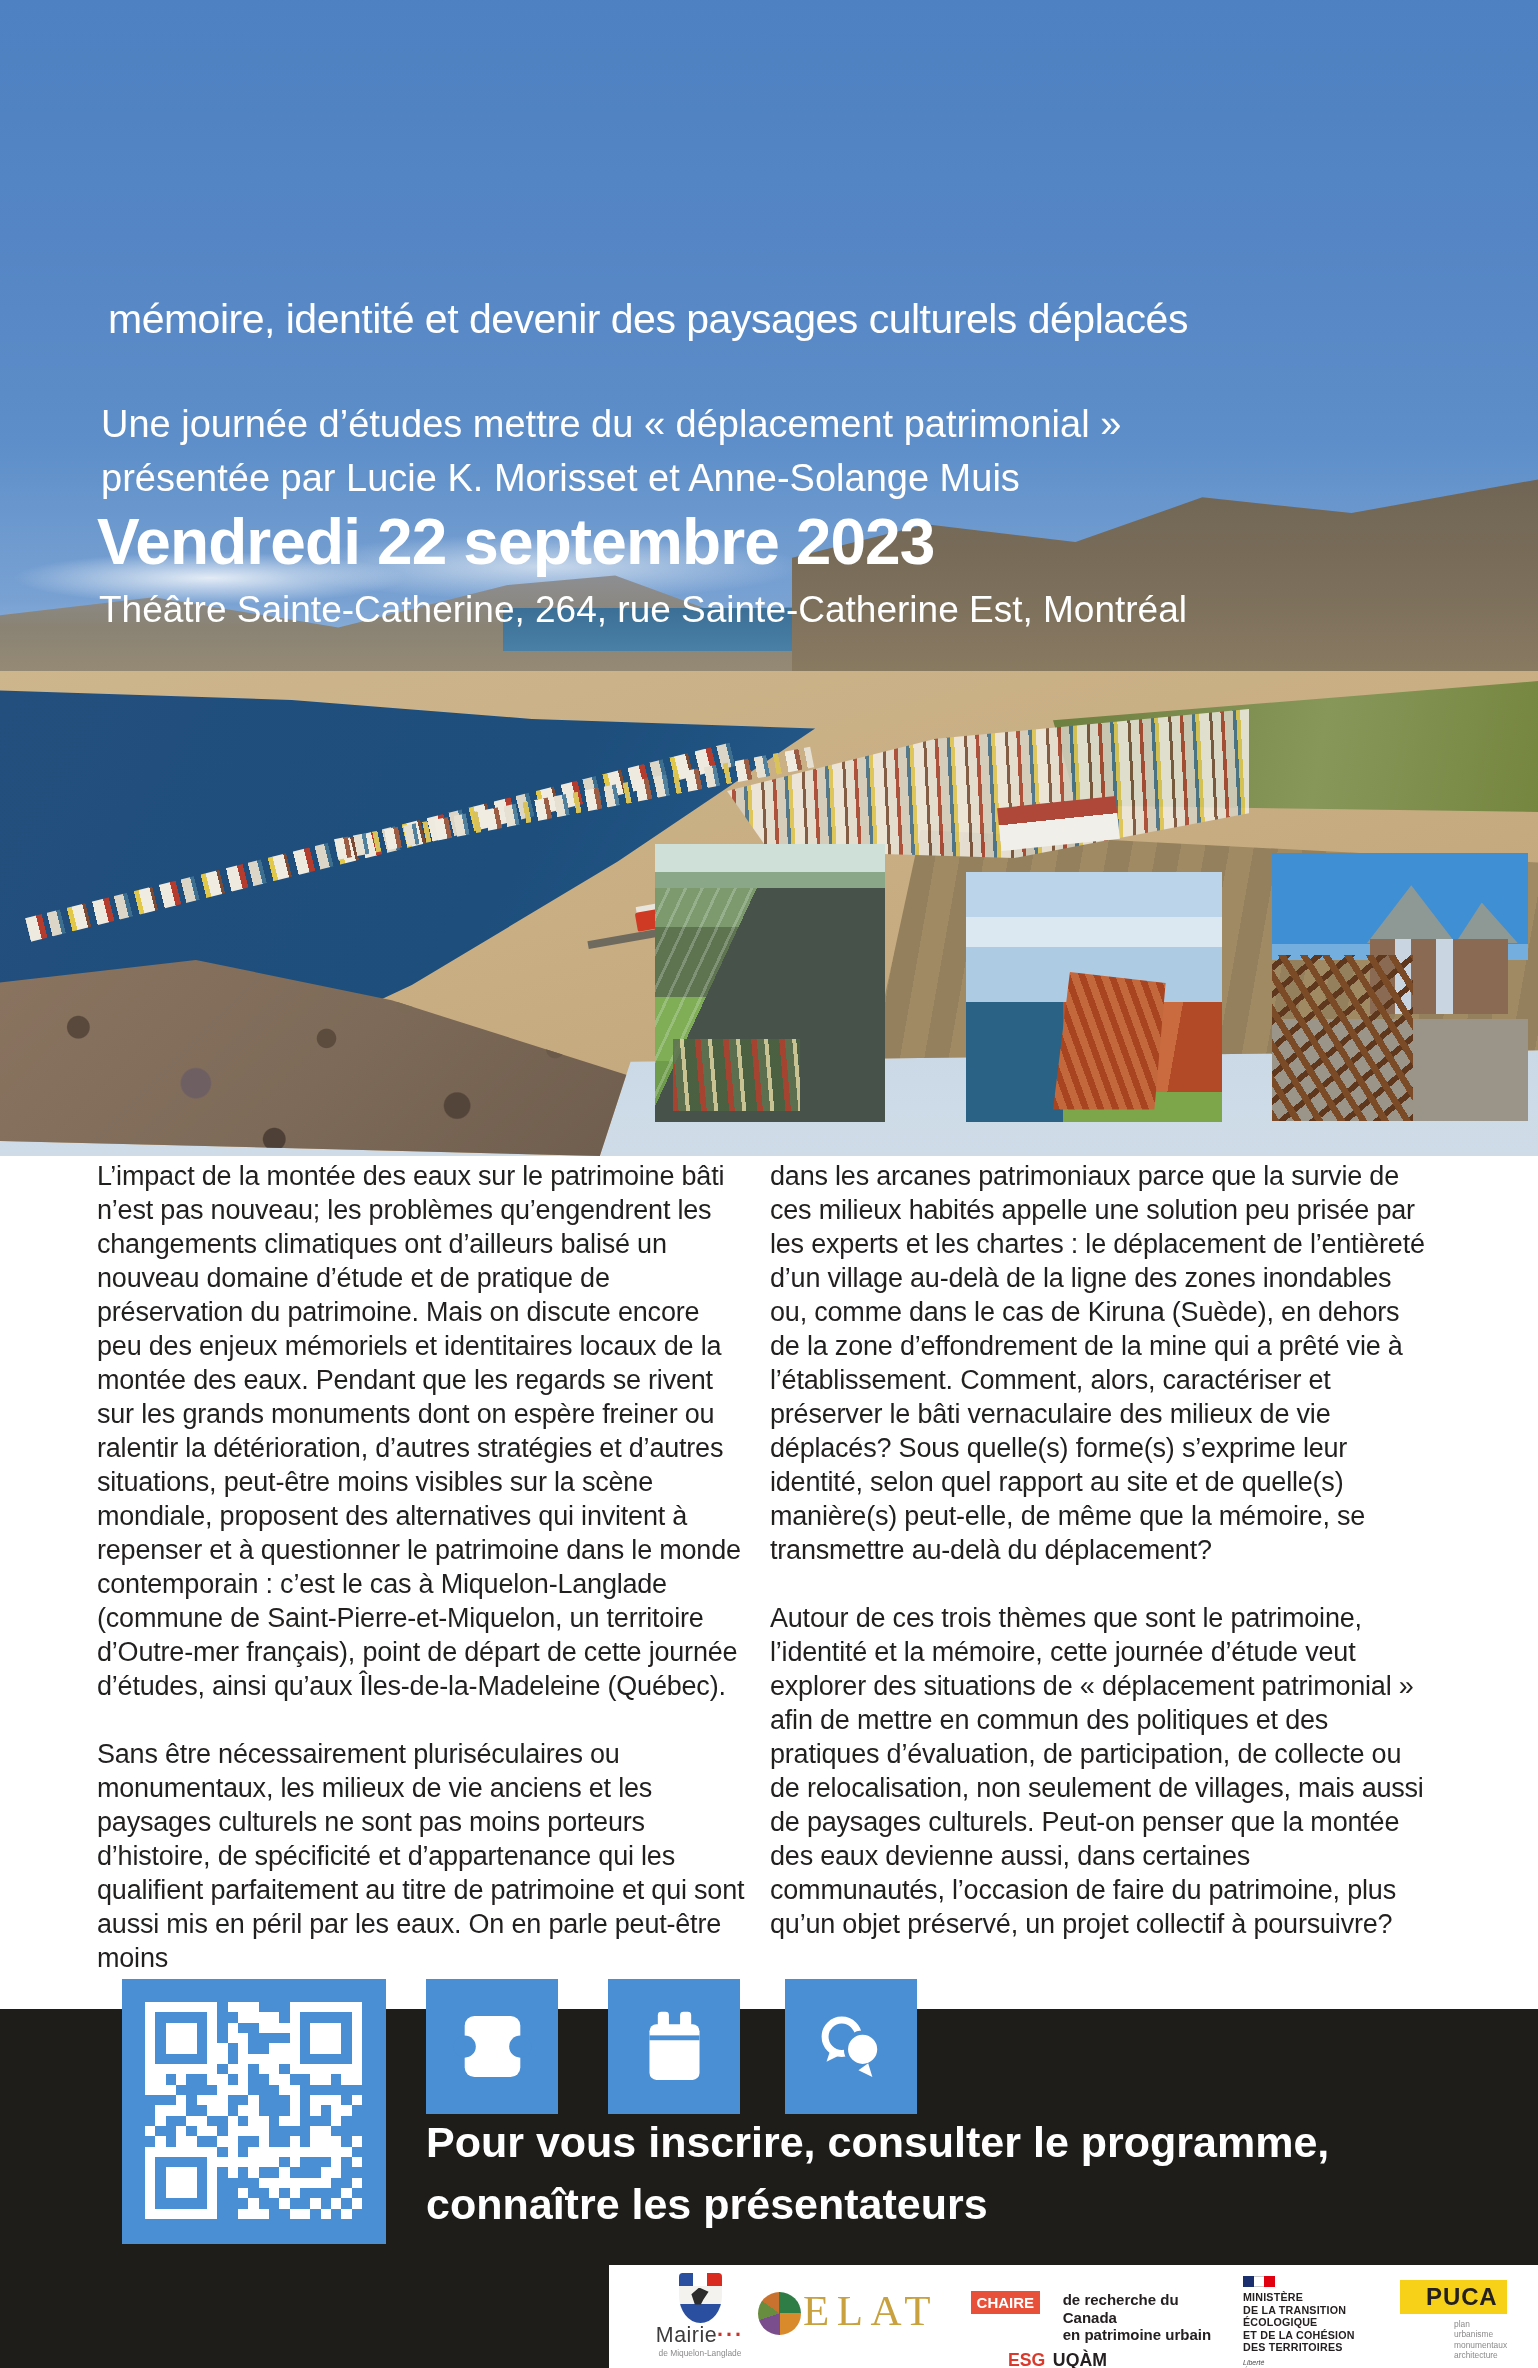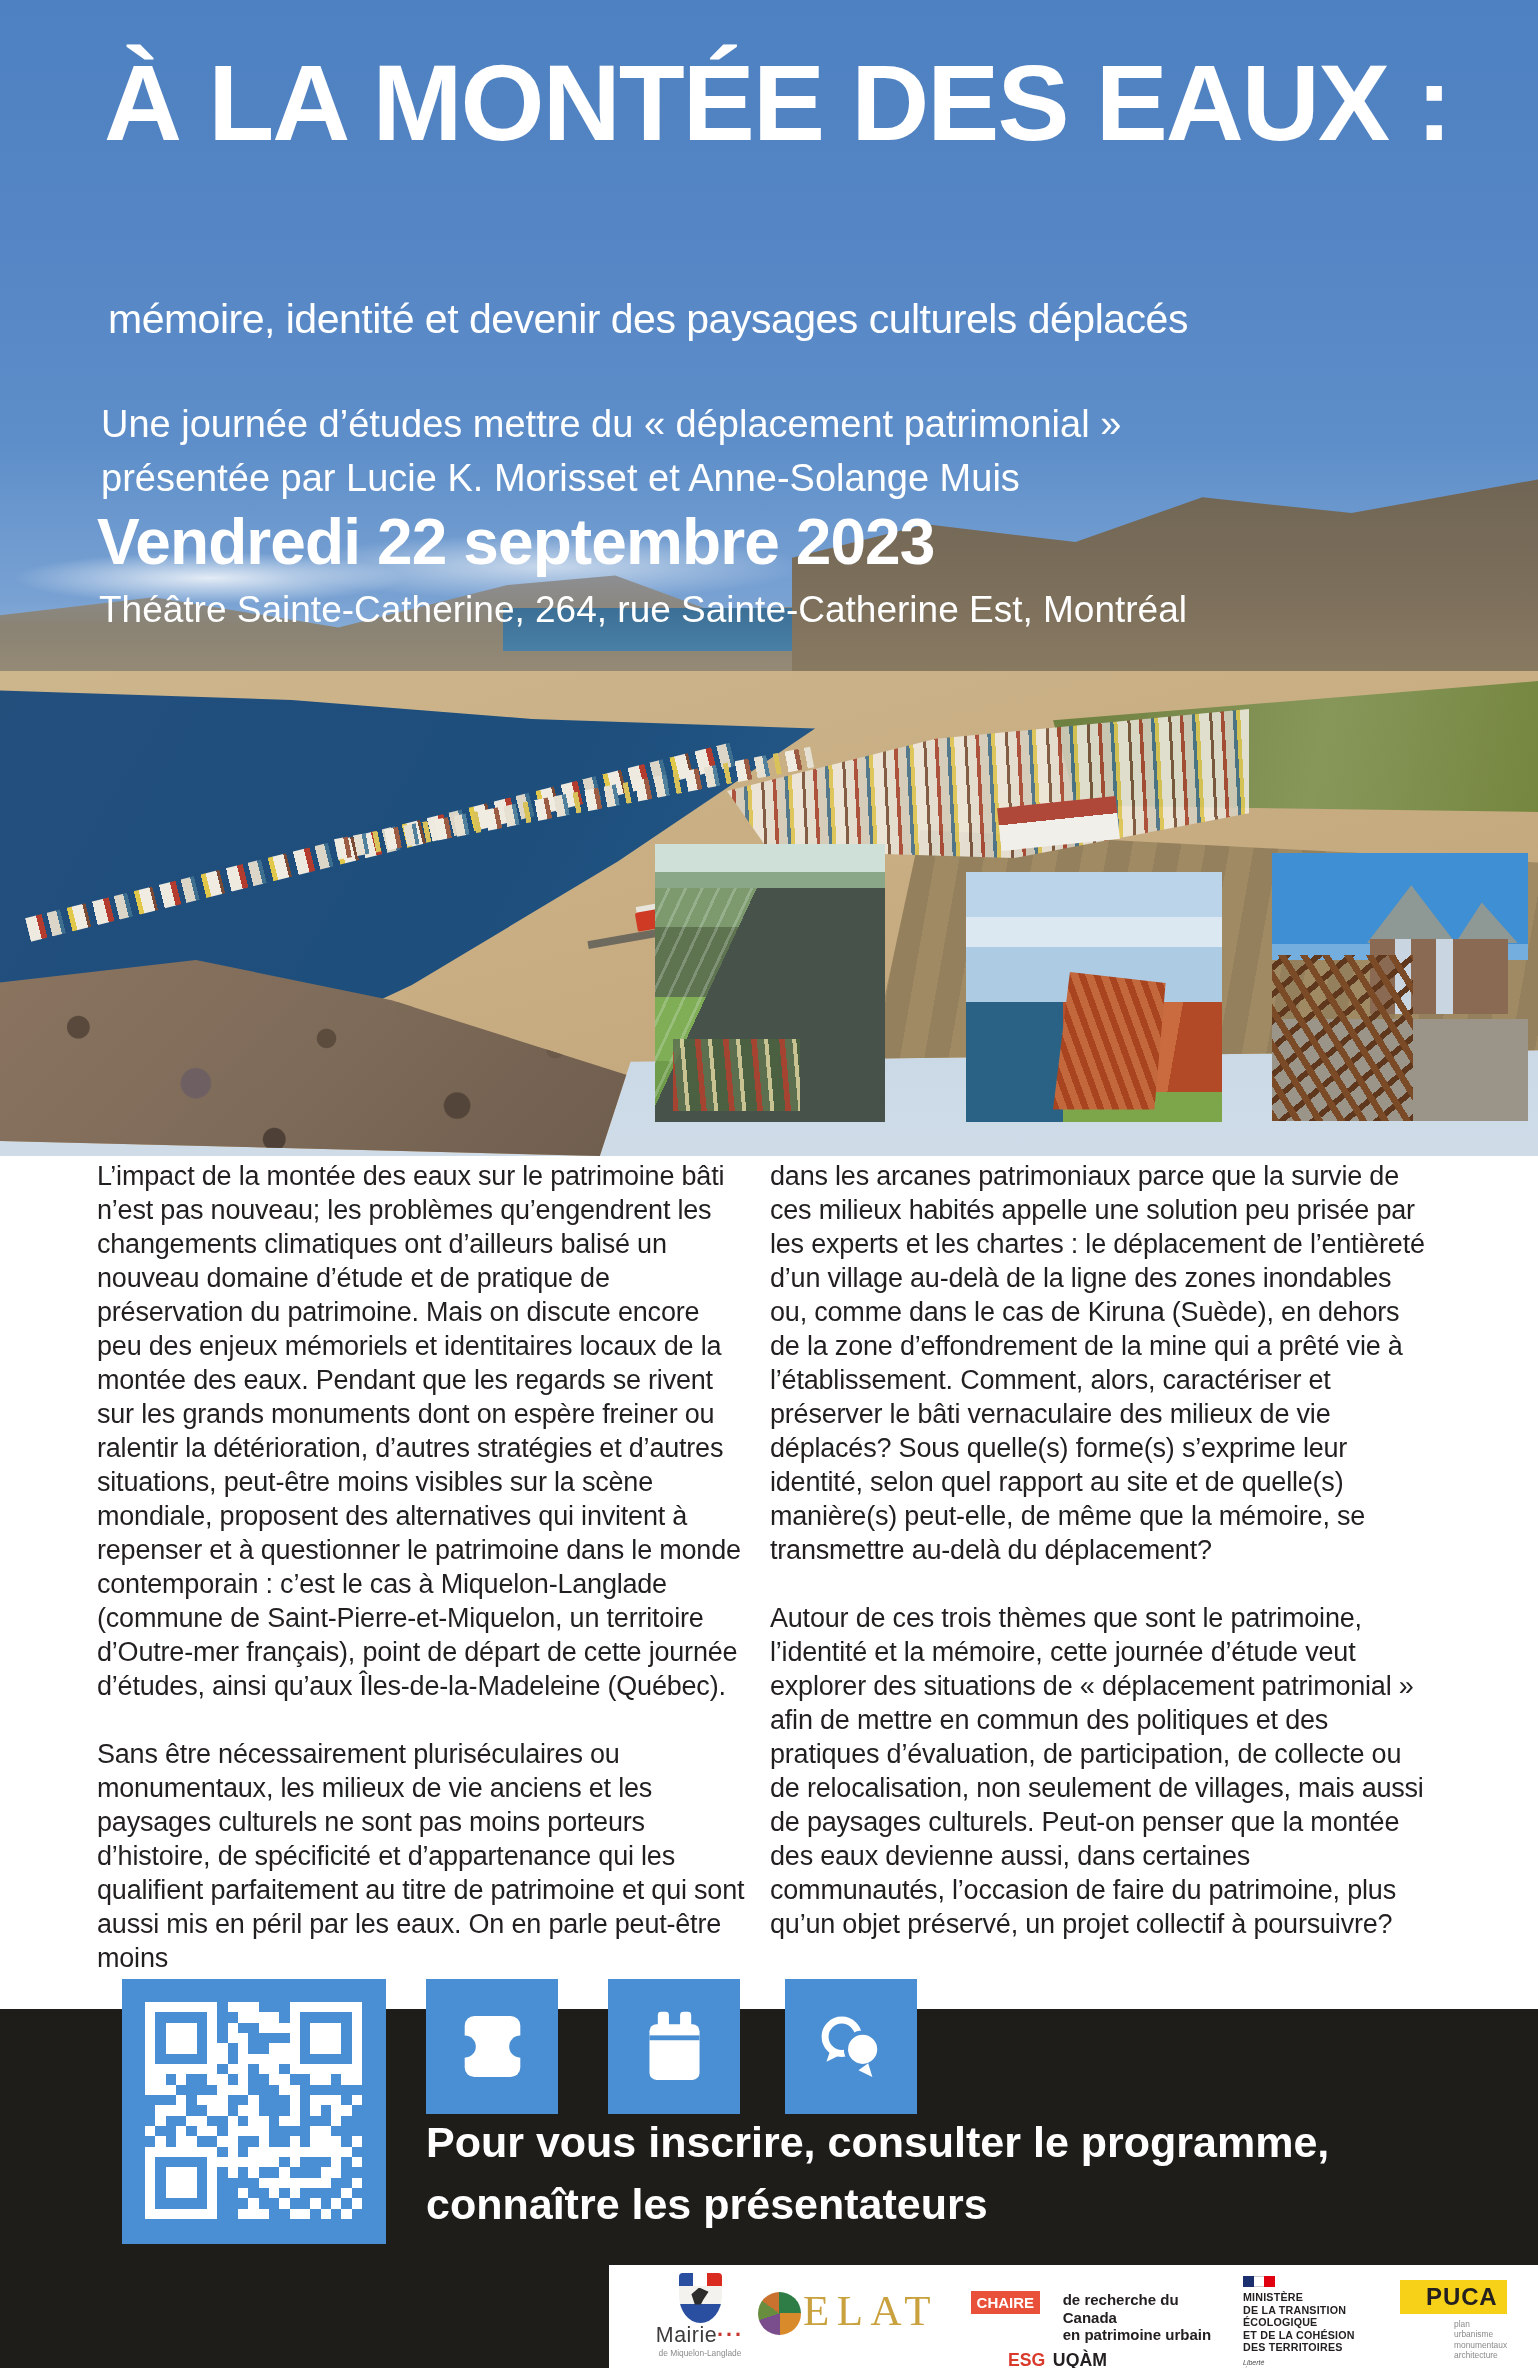--- a/index.html
+++ b/index.html
@@ -164,21 +164,20 @@
   <div class="ph towncluster"></div>
   <div class="ph houserow1"></div>
   <div class="ph houserow2"></div>
   <div class="ph hangar"></div>
   <div class="ph pier"></div>
   <div class="ph ship"></div>
   <div class="ph rocks"></div>
 </div>
 
 <div class="abs header-text title">
-  <div>À LA MONTÉE DES EAUX :</div>
 </div>
 <div class="abs header-text subtitle">mémoire, identité et devenir des paysages culturels déplacés</div>
 <div class="abs header-text eventline1">Une journée d’études mettre du « déplacement patrimonial »</div>
 <div class="abs header-text eventline2">présentée par Lucie K. Morisset et Anne-Solange Muis</div>
 <div class="abs header-text dateline">Vendredi 22 septembre 2023</div>
 <div class="abs header-text venueline">Théâtre Sainte-Catherine, 264, rue Sainte-Catherine Est, Montréal</div>
 
 <div class="abs inset inset-mine">
   <div class="minetown"></div>
 </div>

